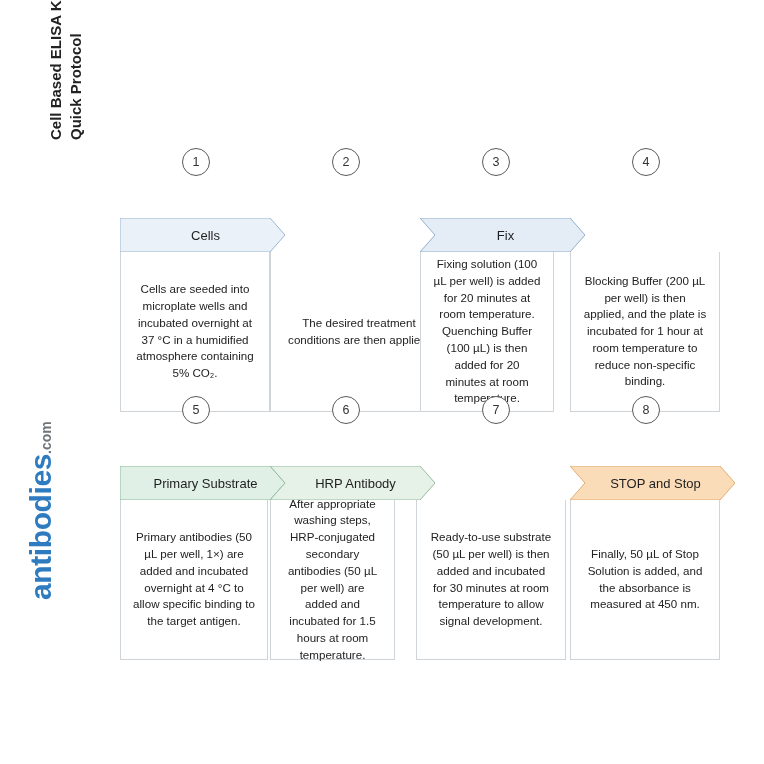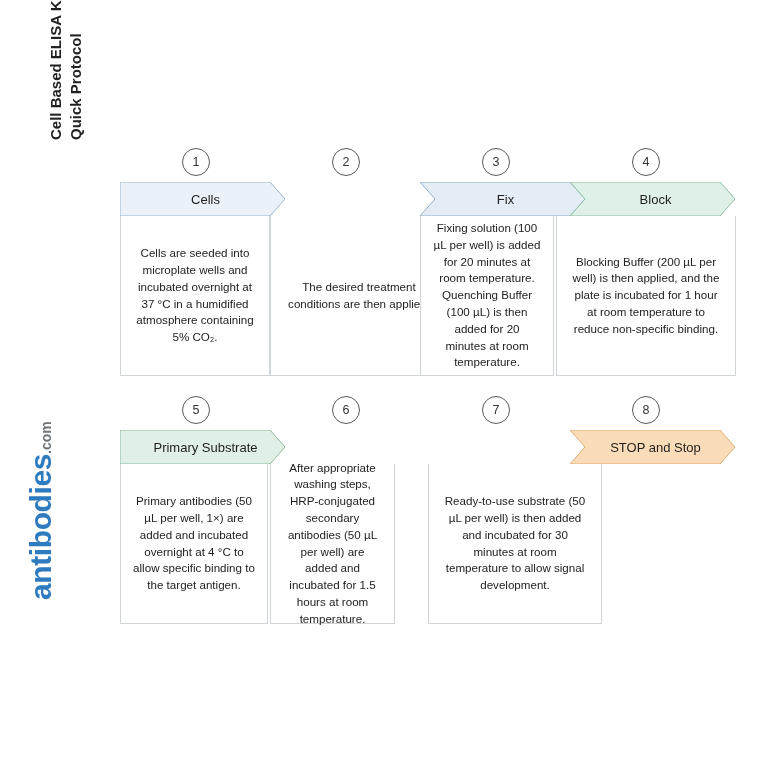--- a/index.html
+++ b/index.html
@@ -80,20 +80,21 @@
     background: #ffffff;
     font-size: 12.5px;
     line-height: 26px;
     text-align: center;
     color: #333;
   }
 
   .chevrons {
     position: relative;
     height: 34px;
+    margin-top: 36px;
   }
   .chev {
     position: absolute;
     top: 0;
     height: 34px;
     display: flex;
     align-items: center;
     justify-content: center;
     font-size: 13px;
     color: #1f1f1f;
@@ -160,68 +161,71 @@
         <polygon points="0,0 150,0 165,17 150,34 0,34" fill="#eaf1f8" stroke="#9bb6cf" stroke-width="1"></polygon>
       </svg>
       <span>Cells</span>
     </div>
     <div class="chev" style="left:300px;width:165px">
       <svg class="chev-bg" viewBox="0 0 165 34" preserveAspectRatio="none">
         <polygon points="0,0 150,0 165,17 150,34 0,34 15,17" fill="#e4edf5" stroke="#93aecb" stroke-width="1"></polygon>
       </svg>
       <span>Fix</span>
     </div>
-    <div class="chev" style="left:450px;width:165px">
-      <svg class="chev-bg" viewBox="0 0 165 34" preserveAspectRatio="none">
-        <polygon points="0,0 150,0 165,17 150,34 0,34 15,17" fill="#dff0e7" stroke="#8fbfa4" stroke-width="1"></polygon>
-      </svg>
-      <span>Block</span>
-    </div>
   </div>
   <div class="boxes">
     <div class="desc-box" style="left:0px;width:150px">
       <p>Cells are seeded into microplate wells and incubated overnight at 37 °C in a humidified atmosphere containing 5% CO₂.</p>
     </div>
     <div class="desc-box" style="left:150px;width:178px">
       <p>The desired treatment conditions are then applied.</p>
     </div>
     <div class="desc-box" style="left:300px;width:134px">
       <p>Fixing solution (100 µL per well) is added for 20 minutes at room temperature. Quenching Buffer (100 µL) is then added for 20 minutes at room temperature.</p>
     </div>
-    <div class="desc-box" style="left:436px;width:180px">
+    <div class="desc-box" style="left:450px;width:150px">
       <p>Blocking Buffer (200 µL per well) is then applied, and the plate is incubated for 1 hour at room temperature to reduce non-specific binding.</p>
     </div>
   </div>
 </div>
 
 <div class="flow-row" id="row2">
   <div class="numbers">
     <div class="num-circle" style="left:62px">5</div>
     <div class="num-circle" style="left:212px">6</div>
     <div class="num-circle" style="left:362px">7</div>
     <div class="num-circle" style="left:512px">8</div>
   </div>
   <div class="chevrons">
     <div class="chev" style="left:0px;width:165px">
       <svg class="chev-bg" viewBox="0 0 165 34" preserveAspectRatio="none">
         <polygon points="0,0 150,0 165,17 150,34 0,34" fill="#e1f0e6" stroke="#8dbb9c" stroke-width="1"></polygon>
       </svg>
       <span>Primary Substrate</span>
     </div>
+    <div class="chev" style="left:150px;width:165px">
+      <svg class="chev-bg" viewBox="0 0 165 34" preserveAspectRatio="none">
+        <polygon points="0,0 150,0 165,17 150,34 0,34 15,17" fill="#e6f1e7" stroke="#96bd9c" stroke-width="1"></polygon>
+      </svg>
+      <span>HRP Antibody</span>
+    </div>
     <div class="chev" style="left:450px;width:165px">
       <svg class="chev-bg" viewBox="0 0 165 34" preserveAspectRatio="none">
         <polygon points="0,0 150,0 165,17 150,34 0,34 15,17" fill="#fbdcb9" stroke="#dfae73" stroke-width="1"></polygon>
       </svg>
       <span>STOP and Stop</span>
     </div>
   </div>
   <div class="boxes">
     <div class="desc-box" style="left:0px;width:148px">
       <p>Primary antibodies (50 µL per well, 1×) are added and incubated overnight at 4 °C to allow specific binding to the target antigen.</p>
     </div>
     <div class="desc-box" style="left:150px;width:125px">
       <p>After appropriate washing steps, HRP-conjugated secondary antibodies (50 µL per well) are added and incubated for 1.5 hours at room temperature.</p>
     </div>
-    <div class="desc-box" style="left:308px;width:174px">
+    <div class="desc-box" style="left:296px;width:150px">
       <p>Ready-to-use substrate (50 µL per well) is then added and incubated for 30 minutes at room temperature to allow signal development.</p>
     </div>
+    <div class="desc-box" style="left:450px;width:150px">
+      <p>Finally, 50 µL of Stop Solution is added, and the absorbance is measured at 450 nm.</p>
+    </div>
   </div>
 </div>
 
 </body></html>

